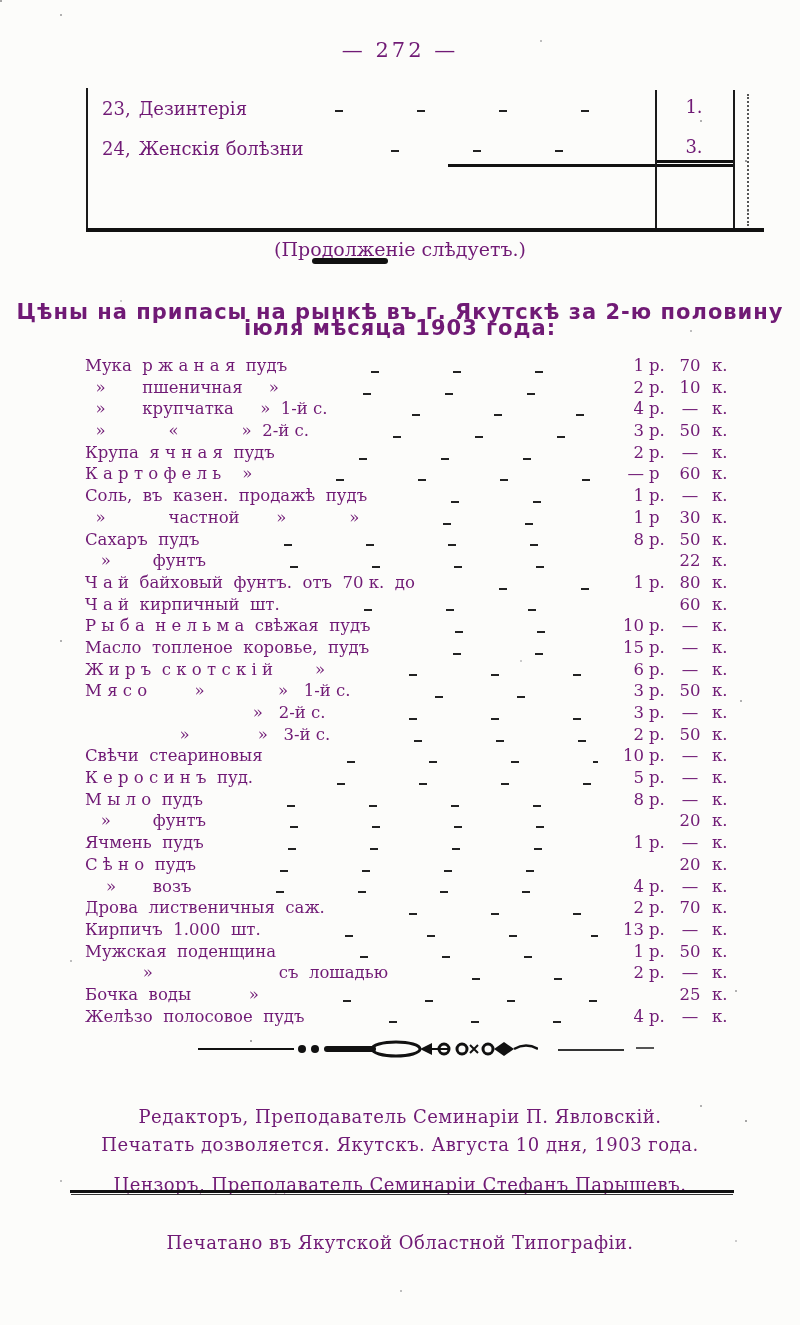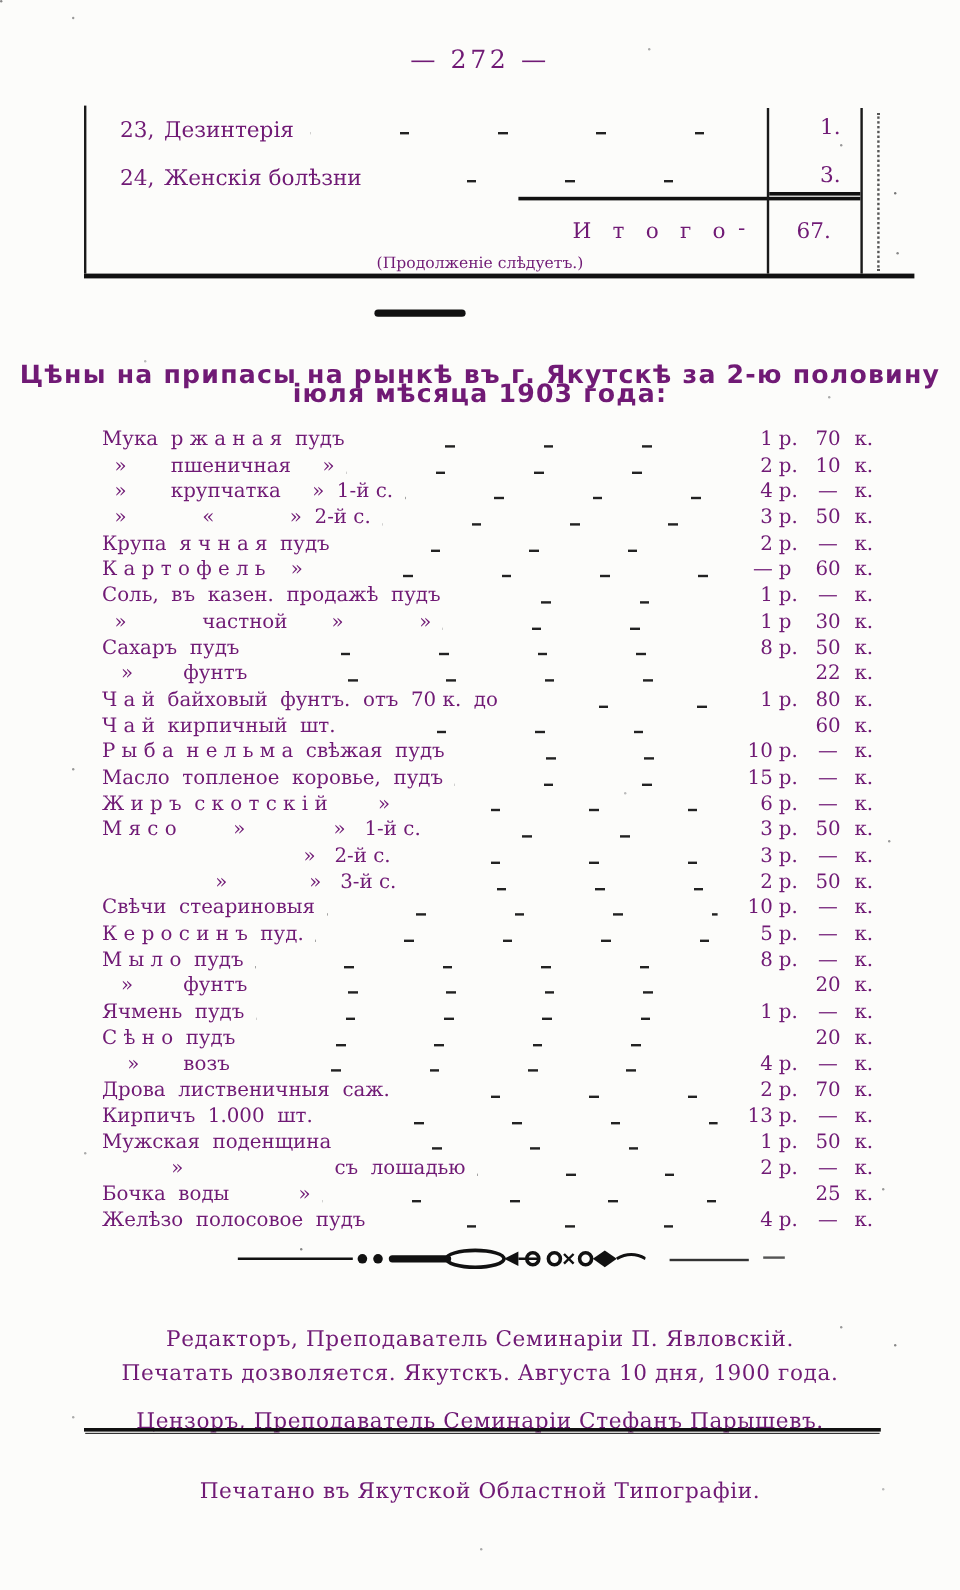--- a/index.html
+++ b/index.html
@@ -15,38 +15,38 @@
     box-shadow: 60px 14px 0 #999, 540px 40px 0 #aaa, 700px 120px 0 #999, 745px 160px 0 #777,
       747px 210px 0 #888, 120px 300px 0 #bbb, 690px 330px 0 #aaa, 60px 640px 0 #999,
       520px 660px 0 #bbb, 740px 700px 0 #999, 70px 960px 0 #aaa, 735px 990px 0 #999,
       250px 1040px 0 #888, 700px 1105px 0 #999, 745px 1120px 0 #888, 60px 1180px 0 #aaa,
       735px 1240px 0 #bbb, 400px 1290px 0 #aaa;}
   .page-number{
     position:absolute;top:38px;left:0;width:100%;
     text-align:center;font-size:21px;letter-spacing:3px;font-weight:500;
   }
   
-  .stable{position:absolute;left:70px;top:88px;width:662px;height:140px;border-left:2px solid #1a1a1a;padding-left:14px;}
+  .stable{position:absolute;left:86px;top:88px;width:662px;height:140px;border-left:2px solid #1a1a1a;}
   .stable .vline-div{position:absolute;left:567px;top:2px;bottom:0;width:2px;background:#1a1a1a;}
   .stable .vline-right{position:absolute;left:645px;top:2px;bottom:0;width:2px;background:#1a1a1a;}
   .stable .vline-dotted{position:absolute;left:659px;top:6px;bottom:2px;border-left:2px dotted #555;}
   .stable .bottom-bar{position:absolute;left:-2px;right:-14px;bottom:-4px;height:4px;background:#111;}
   .stable .partial-line{position:absolute;left:360px;width:285px;top:76px;height:3px;background:#111;}
   .stable .partial-line2{position:absolute;left:569px;width:76px;top:72px;height:3px;background:#111;}
   .srow{position:relative;display:flex;align-items:center;height:40px;padding:0 105px 0 14px;font-size:18px;}
   .srow .num{margin-right:8px;}
   .srow .sval{position:absolute;left:567px;top:8px;width:78px;text-align:center;}
   .leader{flex:1 1 auto;height:2px;align-self:center;margin:6px 14px 0 14px;
     background:repeating-linear-gradient(90deg, transparent 0 74px, #222 74px 82px);}
   .total-row{position:absolute;left:0;top:88px;width:100%;height:36px;font-size:18px;}
   .total-label{position:absolute;left:405px;letter-spacing:6px;top:6px;}
   .total-dash{position:absolute;left:543px;top:4px;}
   .total-val{position:absolute;left:567px;top:6px;width:78px;text-align:center;}
   
-  .continuation{position:absolute;top:212px;left:0;width:100%;text-align:center;font-size:13px;}
+  .continuation{position:absolute;top:238px;left:0;width:100%;text-align:center;font-size:19px;}
   .ornament-small{position:absolute;top:258px;left:312px;width:76px;height:6px;background:#111;border-radius:3px;}
   .heading{position:absolute;left:0;width:100%;text-align:center;
     font-family:"DejaVu Sans", sans-serif;font-weight:700;font-size:21px;letter-spacing:1px;}
   .heading.l1{top:276px;margin-top:24px;}
   .heading.l2{top:316px;}
   
   .price-list{position:absolute;left:85px;top:356px;width:651px;}
   .price-row{display:flex;align-items:baseline;height:21.7px;font-size:16.5px;}
   .plabel{white-space:pre;flex:0 0 auto;text-align:center;}
   .price-row .leader{margin:10px 10px 0 10px;}
@@ -86,25 +86,20 @@
       </div>
         <div class="srow">
         <span class="num">24,</span>
         <span>Женскія болѣзни</span>
         <span class="leader"></span>
         <span class="sval">3.</span>
       </div>
       </div>
     <div class="partial-line"></div>
     <div class="partial-line2"></div>
-    <div class="total-row">
-      <span class="total-label">И т о г о</span>
-      <span class="total-dash">-</span>
-      <span class="total-val">67.</span>
-    </div>
     <div class="vline-div"></div>
     <div class="vline-right"></div>
     <div class="vline-dotted"></div>
     <div class="bottom-bar"></div>
   </div>
 
   <div class="continuation">(Продолженіе слѣдуетъ.)</div>
   <div class="ornament-small"></div>
 
   <div class="heading l1">Цѣны на припасы на рынкѣ въ г. Якутскѣ за 2-ю половину</div>
@@ -376,17 +371,17 @@
       <path d="M272 7 l8 8 m0 -8 l-8 8" stroke="#111" stroke-width="2" fill="none"></path>
       <circle cx="290" cy="11" r="5" fill="none" stroke="#111" stroke-width="3"></circle>
       <polygon points="296,11 306,4 316,11 306,18" fill="#111"></polygon>
       <path d="M316 11 q 12 -7 24 0" stroke="#111" stroke-width="2.5" fill="none"></path>
     </svg>
   </div>
   <div class="divider-dash"></div>
   <div class="divider-dash2"></div>
 
   <div class="fline f1">Редакторъ, Преподаватель Семинаріи П. Явловскій.</div>
-  <div class="fline f2">Печатать дозволяется. Якутскъ. Августа 10 дня, 1900 года.</div>
+  <div class="fline f2">Печатать дозволяется. Якутскъ. Августа 10 дня, 1903 года.</div>
   <div class="fline f3">Цензоръ, Преподаватель Семинаріи Стефанъ Парышевъ.</div>
   <div class="frule"></div>
   <div class="fline f4">Печатано въ Якутской Областной Типографіи.</div>
 </div>
 
 </body></html>

